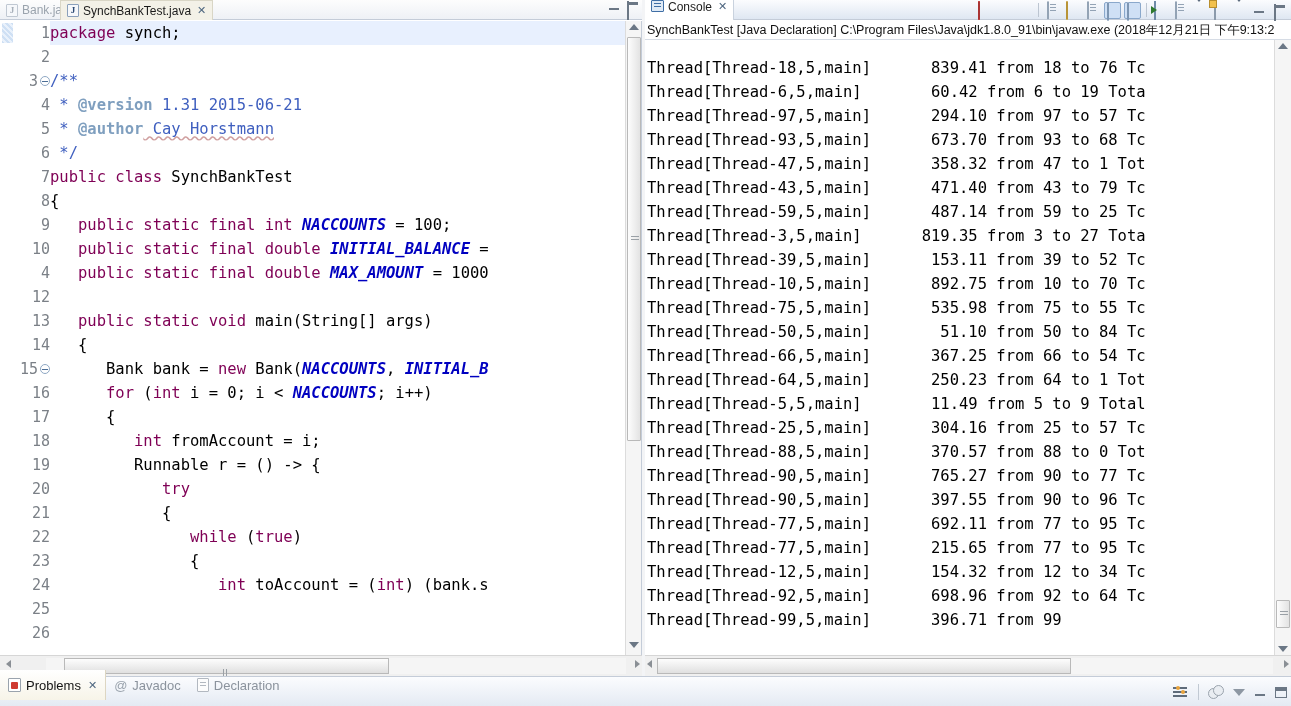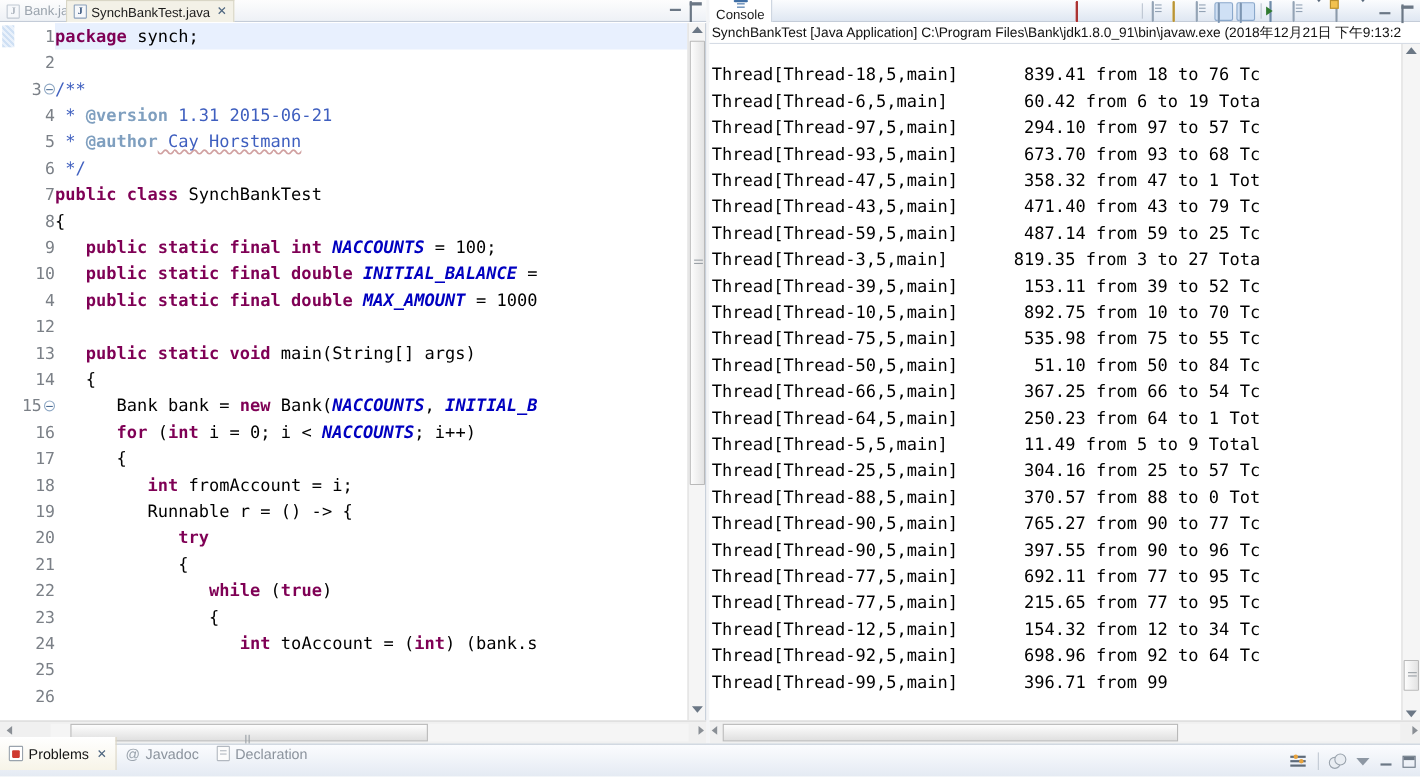--- a/index.html
+++ b/index.html
@@ -85,21 +85,21 @@
   }
   .fold::after{content:"";position:absolute;left:1px;top:4px;width:6px;height:1px;background:#4c6e96;}
   .gut-row { height: 24px; display: flex; align-items: center; justify-content: flex-end; }
   .gut-row .num { font-family: "DejaVu Sans Mono", monospace; font-size: 15px; color: #7b8087; }
   .code-line {
     height: 24px; line-height: 24px; font-size: 15.5px;
     font-family: "DejaVu Sans Mono", monospace;
     white-space: pre; color: #000000;
   }
   .code-line.hl { background: #e8f0fe; }
-  .kw { color: #7f0055; font-weight: bold; }
+  .kw { color: #7f0055; font-weight: normal; }
   .cm { color: #3f5fbf; }
   .cmtag { color: #7f9fbf; font-weight: bold; }
   .cst { color: #0000c0; font-style: italic; font-weight: bold; }
   .num { color: #000000; }
   .spell { text-decoration: underline wavy #d0a0a0; text-decoration-skip-ink: none; }
 
   .vscroll {
     position: absolute; right: 0; top: 0; width: 16px; height: 100%;
     background: #f5f5f5; border-left: 1px solid #dcdcdc;
   }
@@ -144,24 +144,23 @@
     position: absolute; left: 645px; top: 0; width: 646px; height: 676px;
     background: #ffffff;
   }
   .console-tabbar {
     position: relative; height: 20px; width: 646px;
     background: linear-gradient(#fbfcfe,#dfe7f2);
     border-bottom: 1px solid #c4ccd8;
   }
   .ctab {
     position: absolute; left: 0; top: 0; height: 20px;
-    display: flex; align-items: center; gap: 4px; padding: 0 6px;
+    display: flex; align-items: flex-start; gap: 4px; padding: 0 6px;
     font-size: 12px; color: #1b1b1b; background: #ffffff;
     border-right: 1px solid #c9d2de;
-    flex-direction: column;
   }
   .console-icon {
     display:inline-block; width: 13px; height: 12px; position: relative;
     border: 1px solid #3f6ea5; background: #dfeaf6; border-radius: 1px;
   }
   .console-icon::after{content:"";position:absolute;left:2px;top:2px;width:7px;height:1px;background:#3f6ea5;box-shadow:0 3px 0 #3f6ea5;}
   .ctoolbar {
     position: absolute; right: 2px; top: 1px; height: 18px;
     display: flex; align-items: center; gap: 3px;
   }
@@ -477,21 +476,21 @@
         <span class="tb"><span class="arr-icon"></span></span>
         <span class="tb"><span class="doc-icon"></span></span>
         <span class="tb"><span class="caret-dn"></span></span>
         <span class="tb"><span class="new-icon"></span></span>
         <span class="tb"><span class="caret-dn"></span></span>
         <span class="tb"><span class="wb-min" style="display:inline-block;margin:3px 2px;"></span></span>
         <span class="tb"><span class="wb-max-w" style="display:inline-block;margin:3px 2px;"><span class="wb-max"></span></span></span>
       </div>
     </div>
 
-    <div class="console-title">SynchBankTest [Java Application] C:\Program Files\Bank\jdk1.8.0_91\bin\javaw.exe (2018年12月21日 下午9:13:2</div>
+    <div class="console-title">SynchBankTest [Java Declaration] C:\Program Files\Java\jdk1.8.0_91\bin\javaw.exe (2018年12月21日 下午9:13:2</div>
 
     <div class="console-body">
       <div class="console-lines" id="conlines">
           <div class="cline"><span>Thread[Thread-18,5,main]</span><span class="amt">839.41</span><span> from 18 to 76 Tc</span></div>
           <div class="cline"><span>Thread[Thread-6,5,main]</span><span class="amt">60.42</span><span> from 6 to 19 Tota</span></div>
           <div class="cline"><span>Thread[Thread-97,5,main]</span><span class="amt">294.10</span><span> from 97 to 57 Tc</span></div>
           <div class="cline"><span>Thread[Thread-93,5,main]</span><span class="amt">673.70</span><span> from 93 to 68 Tc</span></div>
           <div class="cline"><span>Thread[Thread-47,5,main]</span><span class="amt">358.32</span><span> from 47 to 1 Tot</span></div>
           <div class="cline"><span>Thread[Thread-43,5,main]</span><span class="amt">471.40</span><span> from 43 to 79 Tc</span></div>
           <div class="cline"><span>Thread[Thread-59,5,main]</span><span class="amt">487.14</span><span> from 59 to 25 Tc</span></div>

